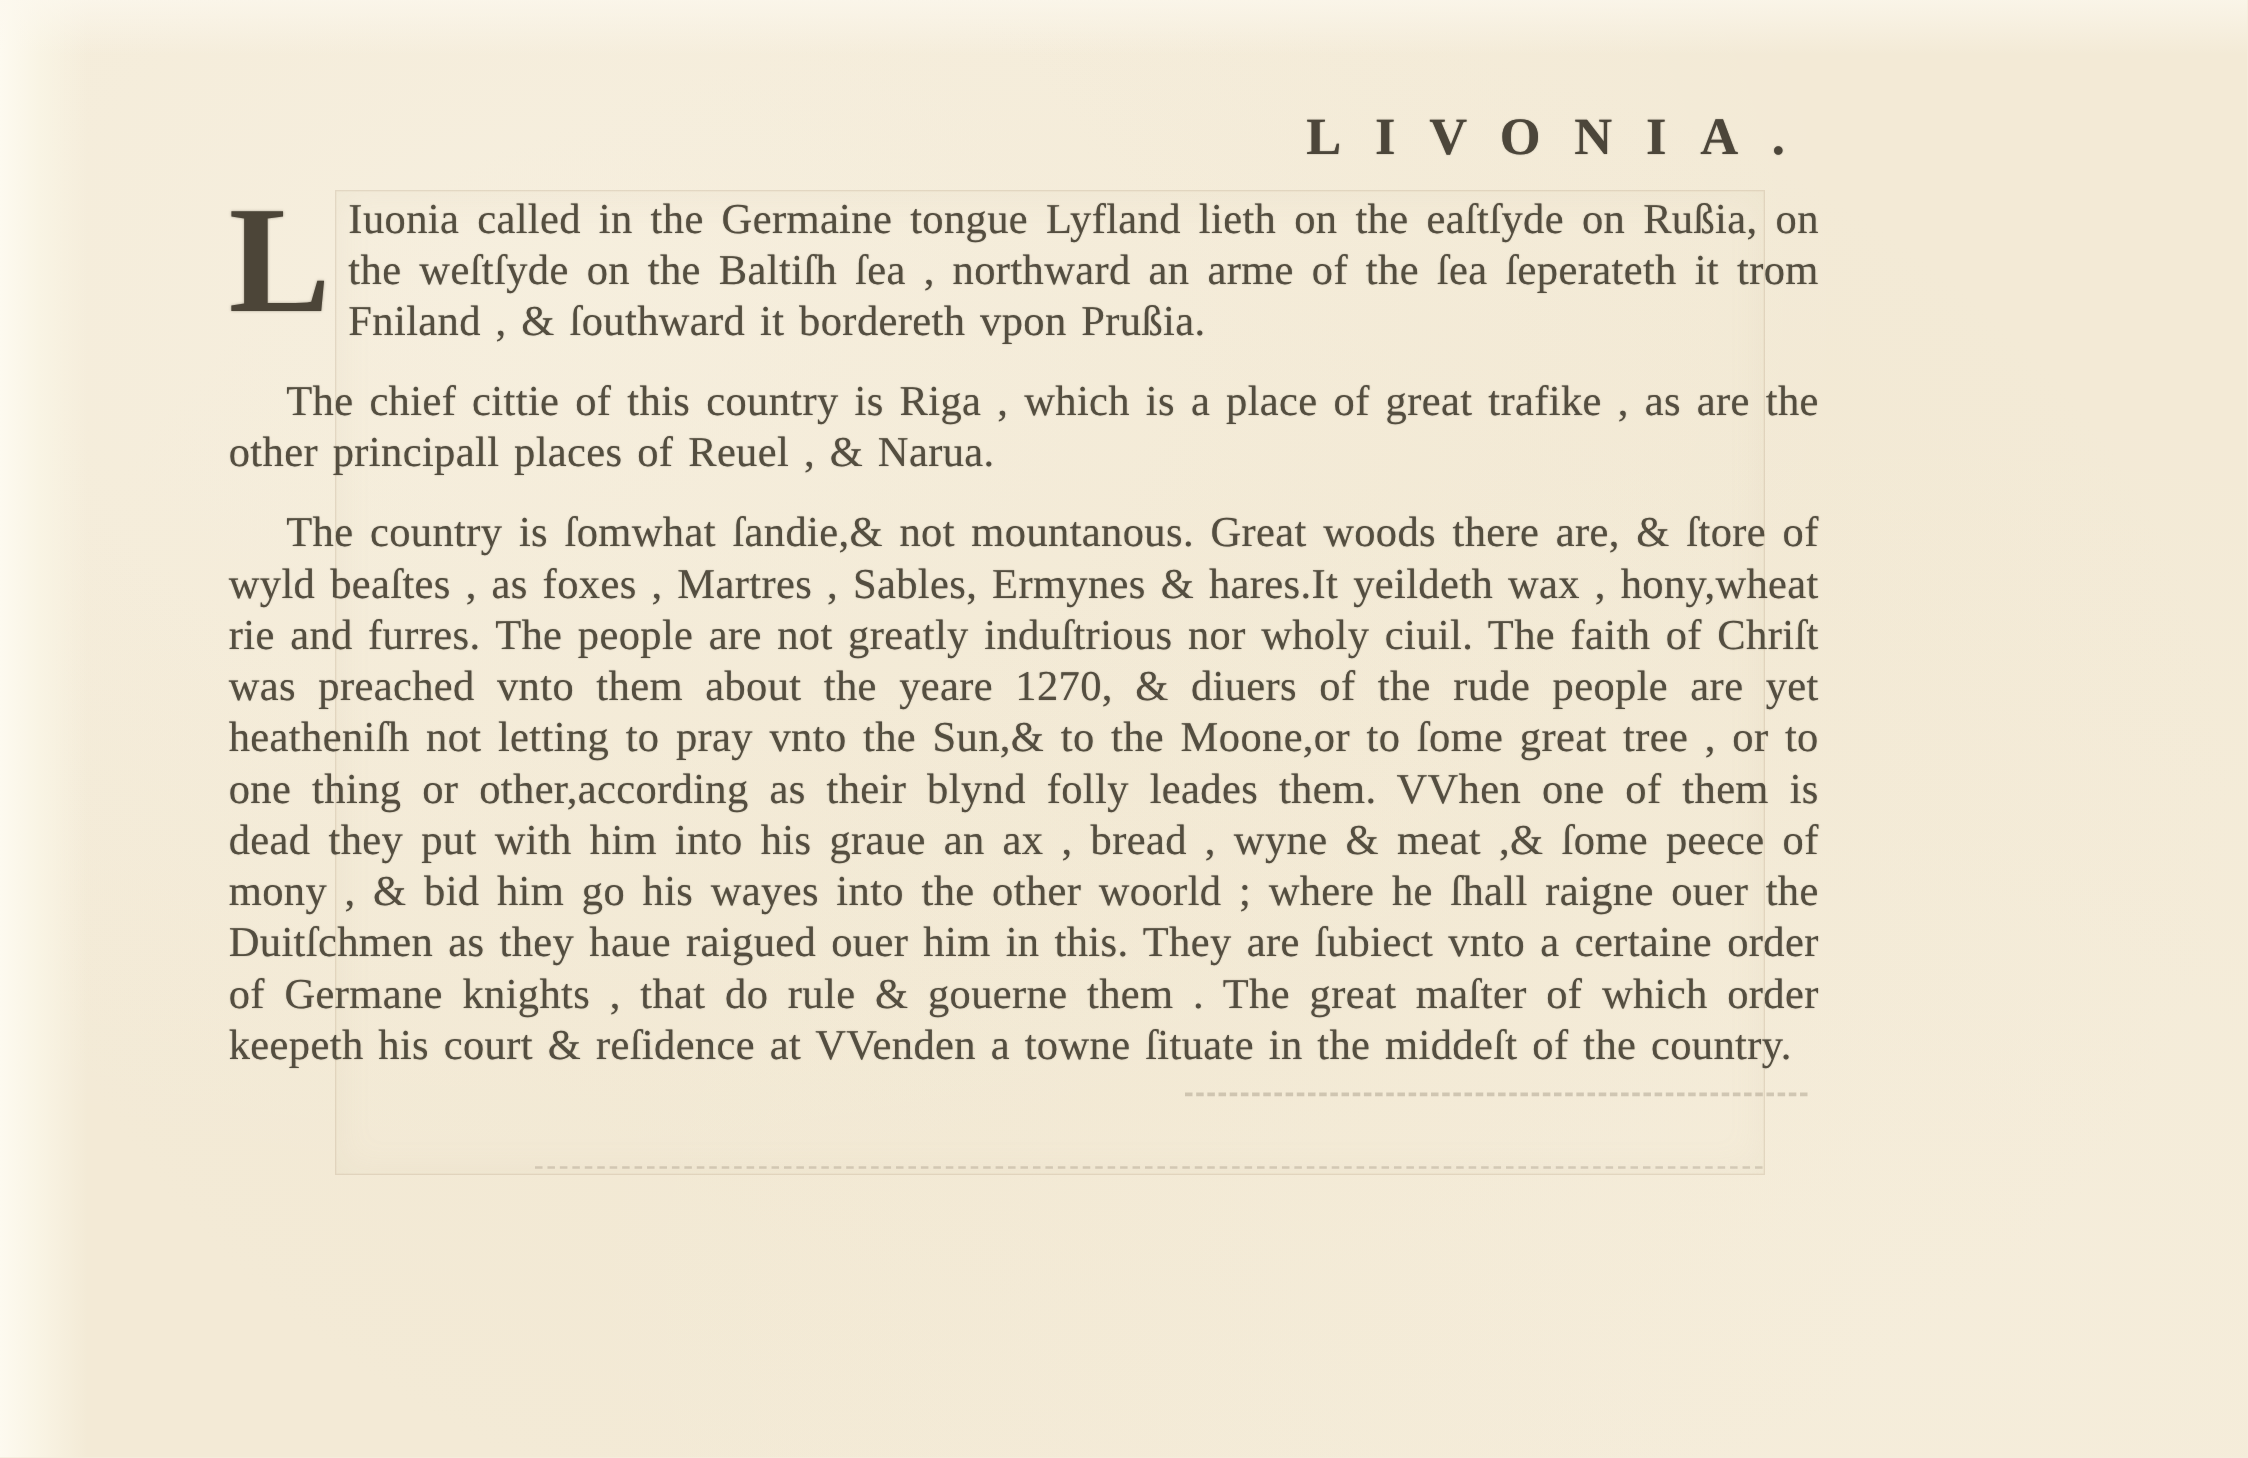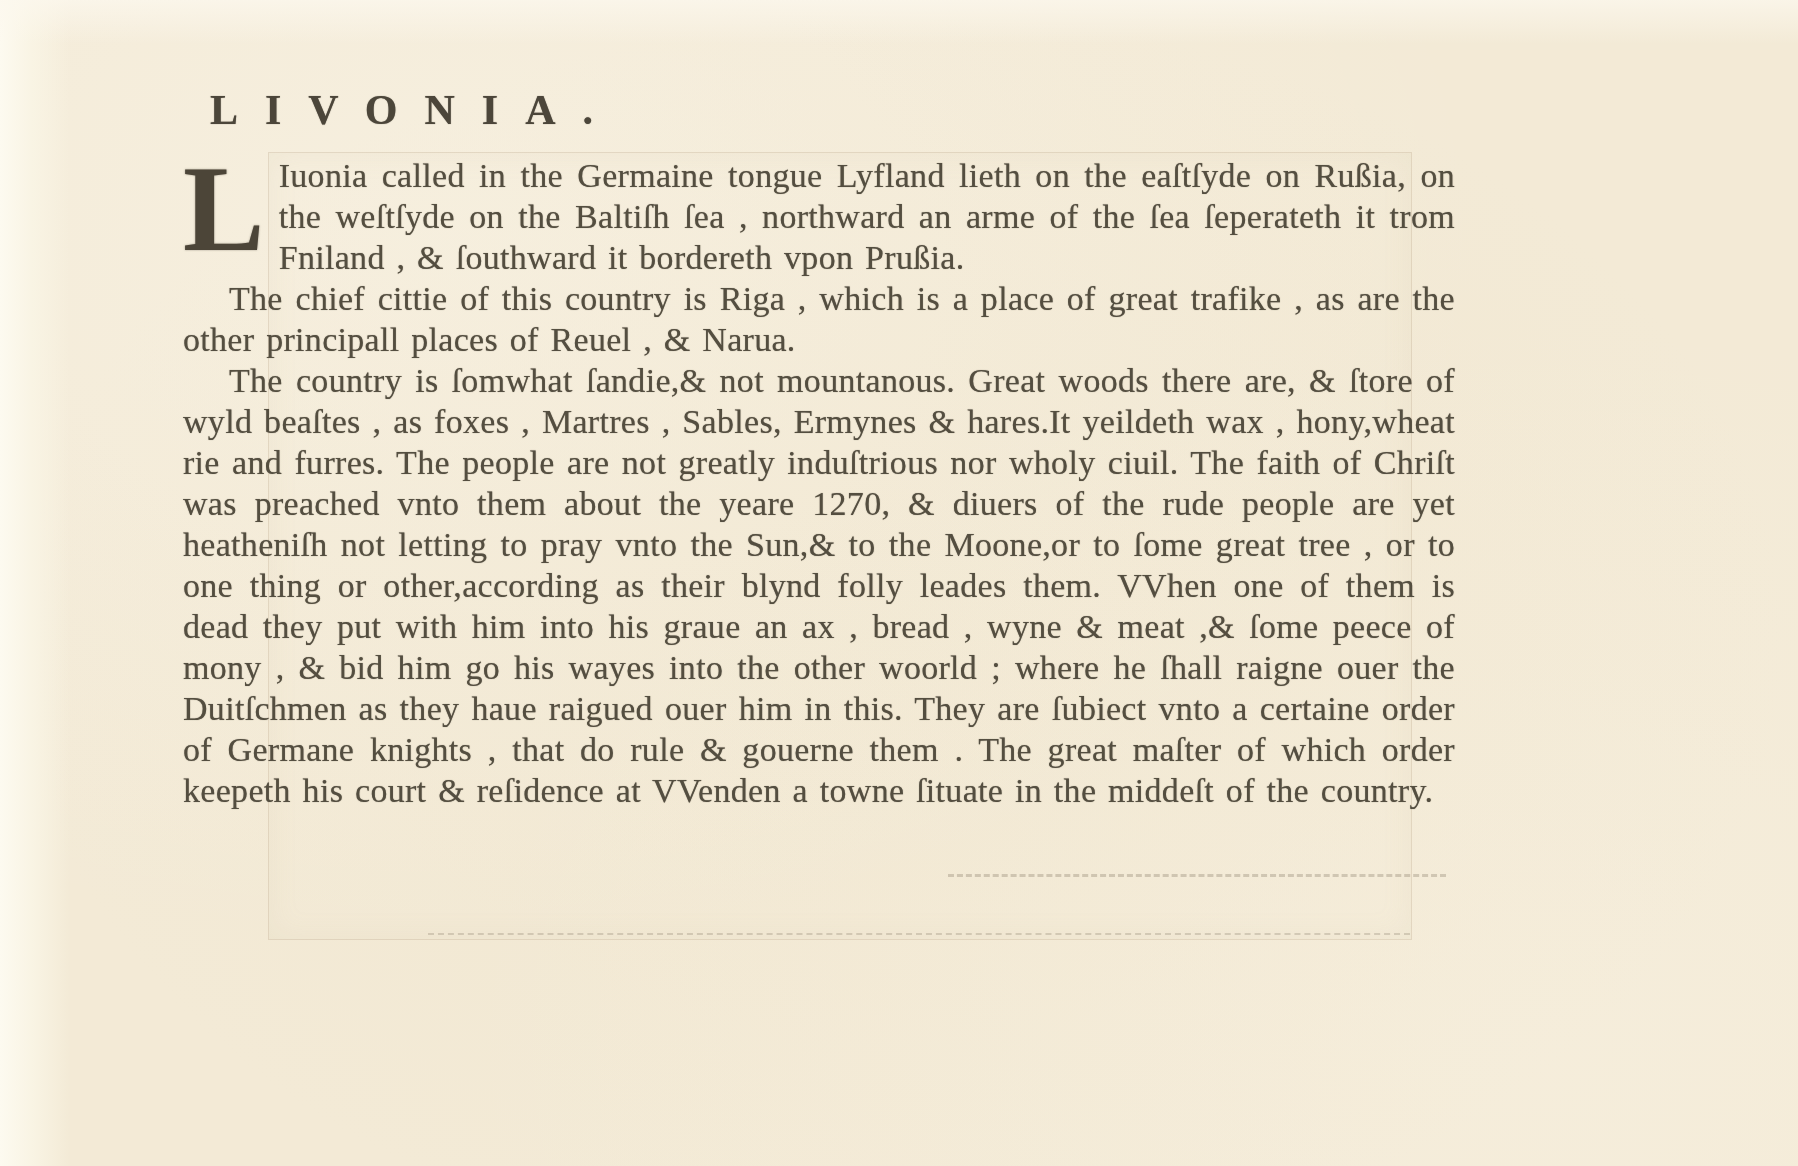--- a/index.html
+++ b/index.html
@@ -60,29 +60,29 @@
     font-size: 34px;
     line-height: 41px;
     text-align: justify;
     letter-spacing: 0.3px;
     word-spacing: 3px;
     text-shadow: 0 0 1px rgba(84,78,64,0.65);
   }
   .title {
     font-size: 42px;
     font-weight: bold;
-    text-align: left;
+    text-align: right;
     letter-spacing: 27px;
     padding-left: 27px;  
     margin: 0 0 24px 0;
     color: #4c463a;
     text-shadow: 0 0 1px rgba(76,70,58,0.7);
   }
   .para { margin: 0; }
-  .para.indent { text-indent: 46px; }
+  .para.indent { text-indent: 46px; margin-top: 23px; }
   .dropcap {
     float: left;
     font-size: 122px;
     line-height: 0.72;
     padding: 10px 14px 2px 0;
     font-weight: bold;
     color: #4c4538;
     text-shadow: 0 0 2px rgba(76,69,56,0.55);
   }
   .it { }

